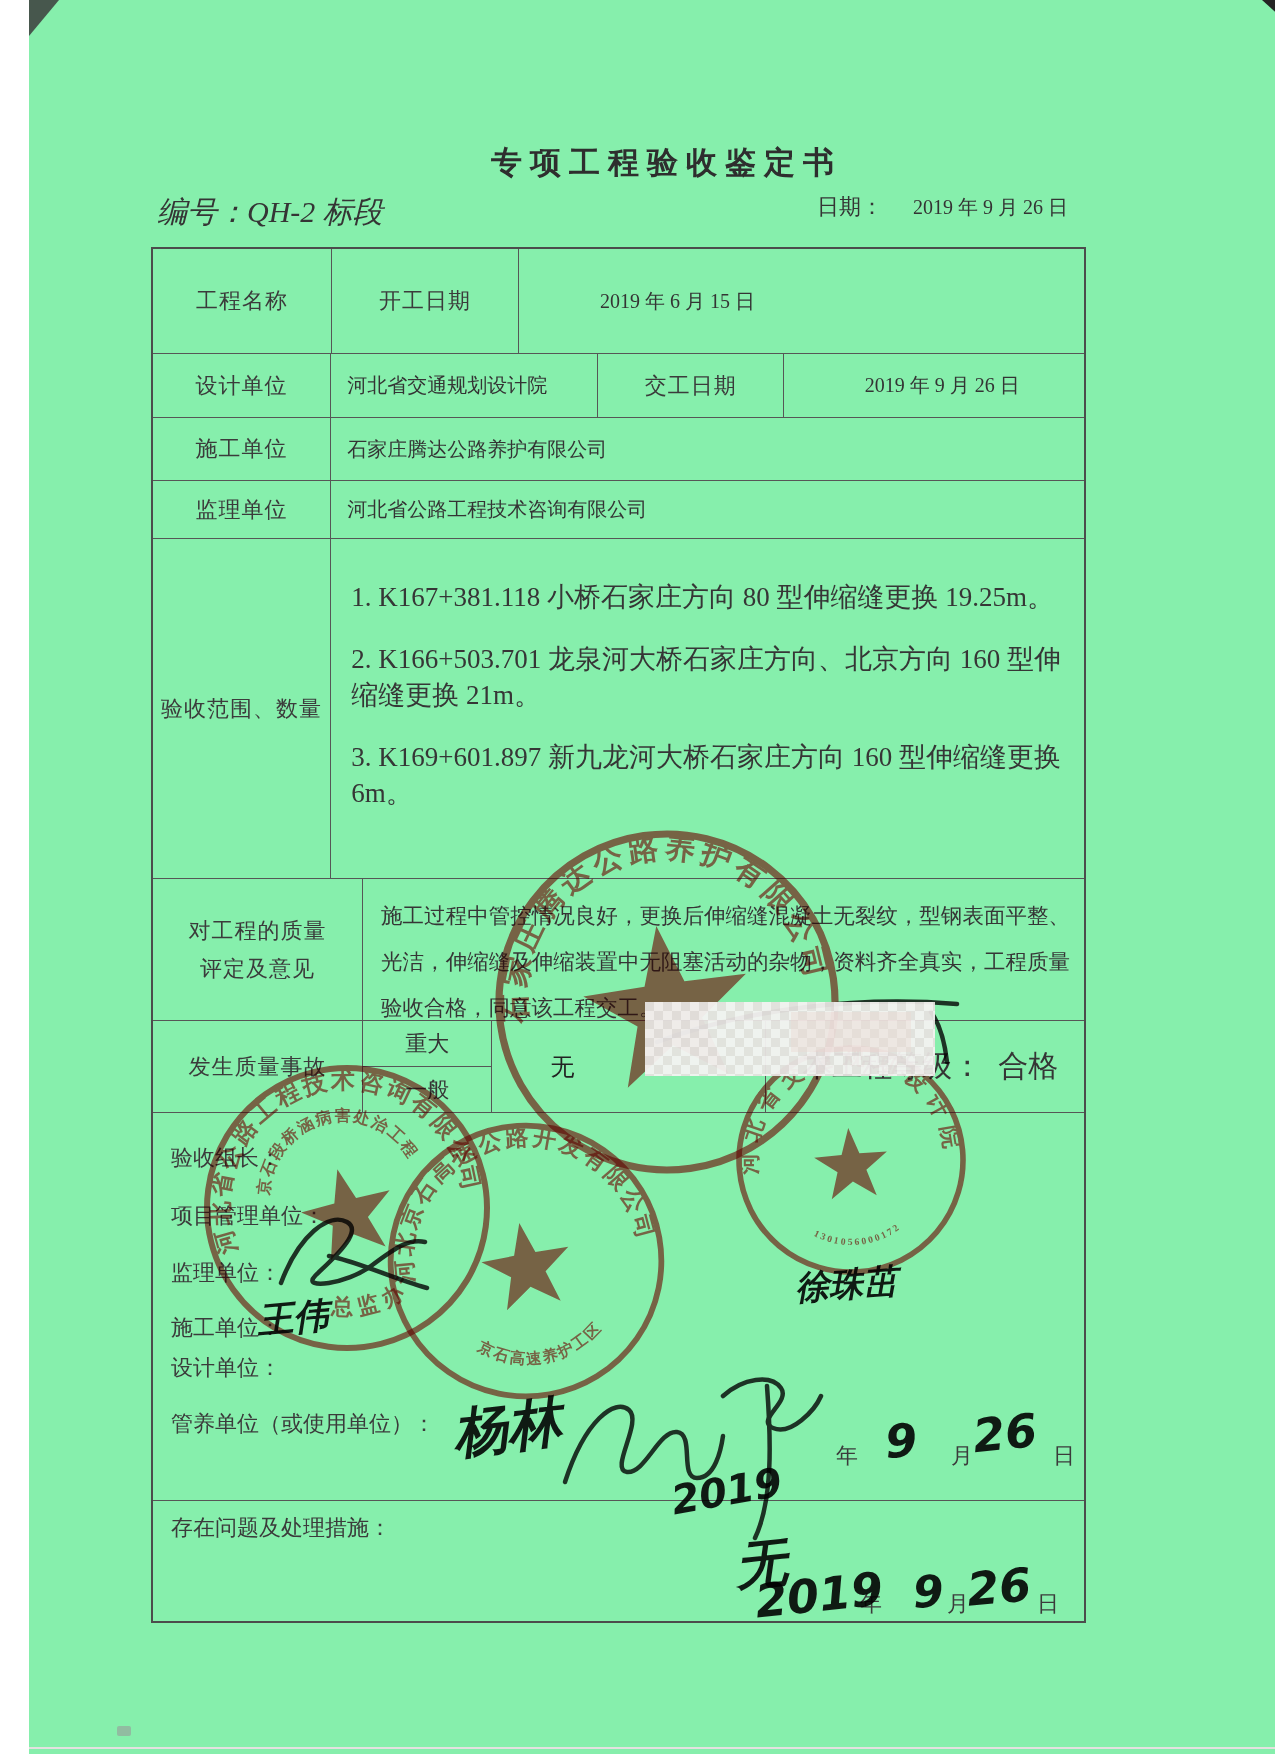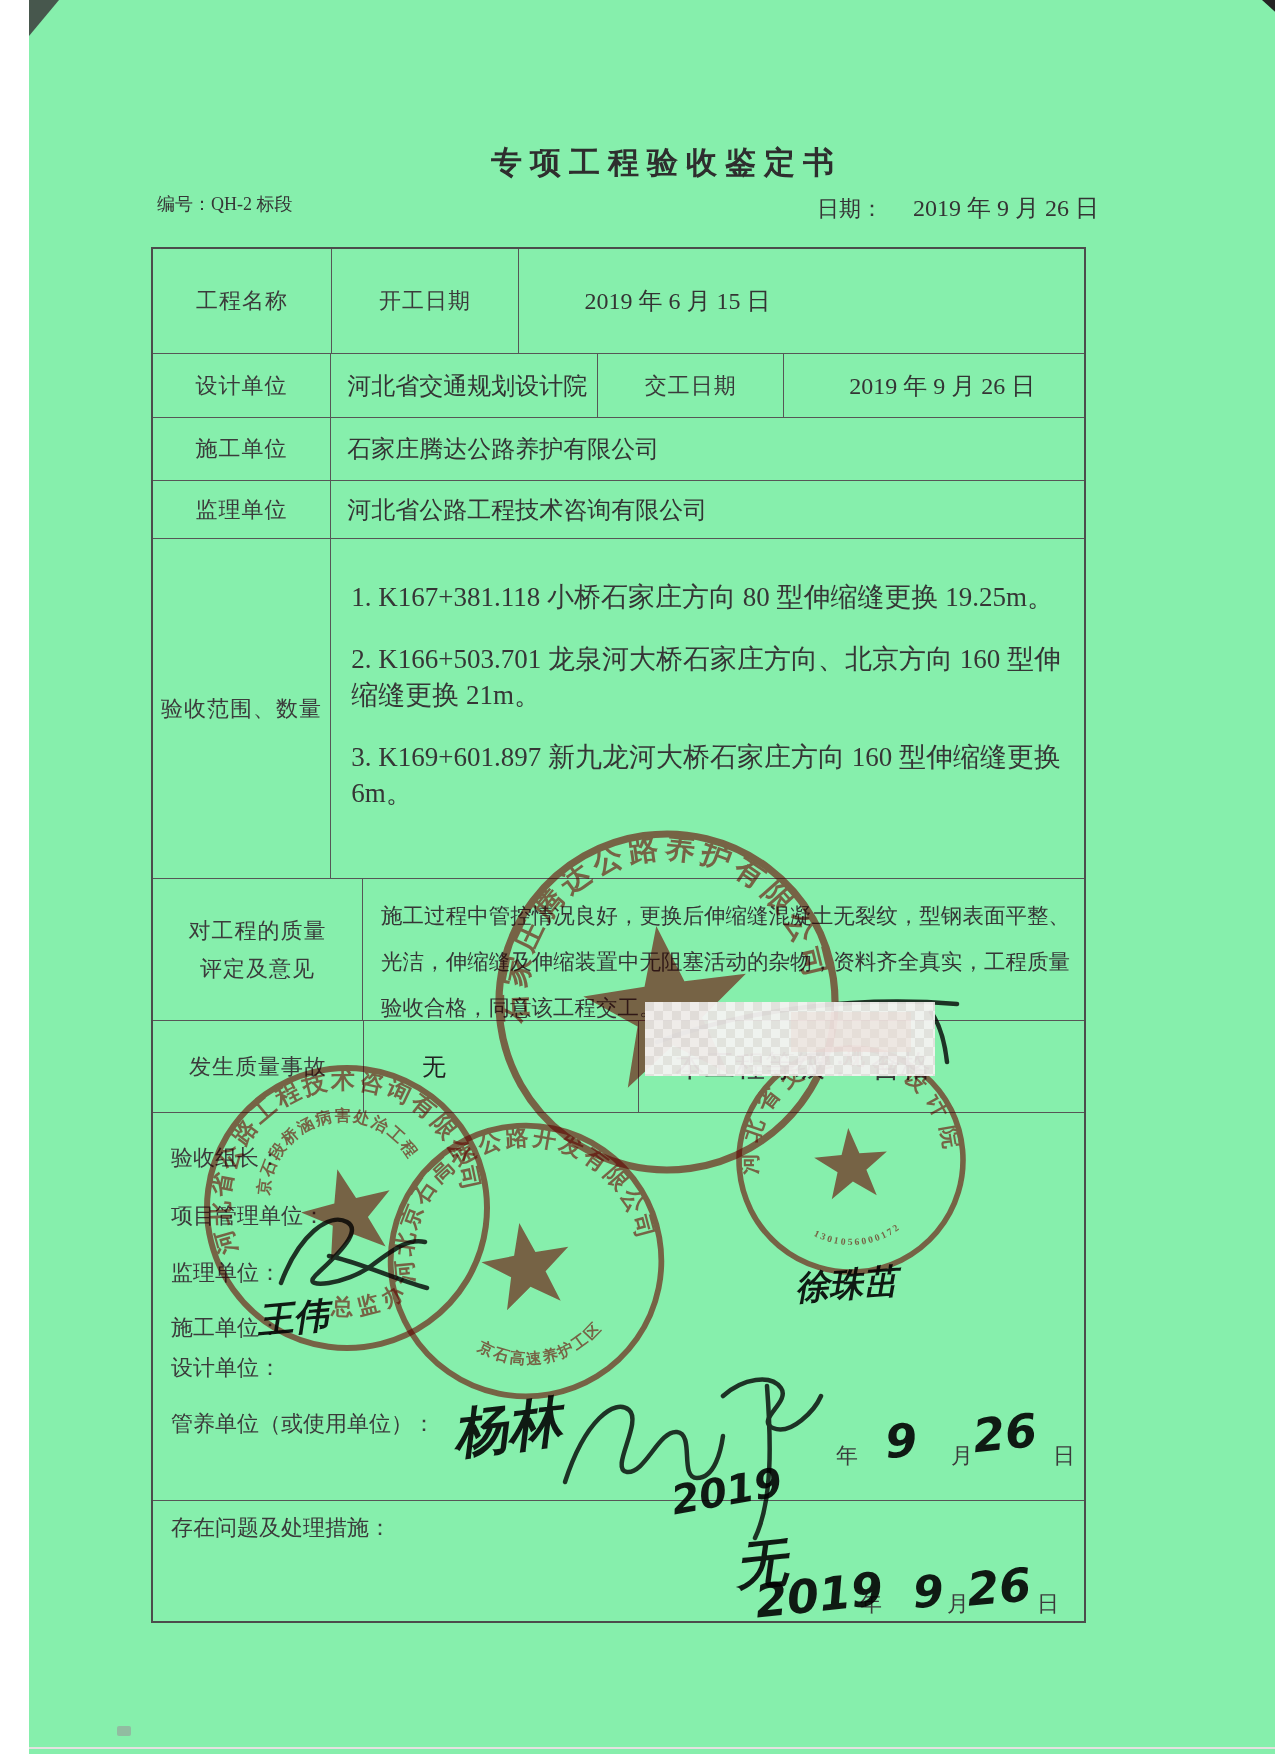--- a/index.html
+++ b/index.html
@@ -9,31 +9,31 @@
   .corner-tl{position:absolute;left:0;top:0;width:30px;height:36px;background:#3c3c3c;
              clip-path:polygon(0 0,100% 0,0 100%);opacity:.85;}
   .corner-tr{position:absolute;right:0;top:0;width:42px;height:38px;background:#242424;
              clip-path:polygon(0 0,100% 0,100% 100%);}
   .edge-right{position:absolute;right:10px;top:0;width:2px;height:100%;background:#d6d4d2;}
   .edge-bottom{position:absolute;left:0;bottom:5px;width:100%;height:2px;background:#e3e1df;}
   .mark-bl{position:absolute;left:88px;top:1726px;width:14px;height:10px;background:#9a9a9a;opacity:.6;border-radius:2px;}
 
   .title{position:absolute;left:0;top:142px;width:100%;text-align:center;font-size:31px;
          font-weight:bold;letter-spacing:8px;color:#2e2e2e;}
-  .doc-number{position:absolute;left:128px;top:192px;font-size:18px;}
+  .doc-number{position:absolute;left:128px;top:192px;font-size:30px;font-style:italic;}
   .doc-date{position:absolute;left:788px;top:192px;font-size:22px;}
   .doc-date .val{margin-left:14px;}
 
   .form{position:absolute;left:122px;top:247px;width:935px;border:2px solid #4c4c4c;box-sizing:border-box;background:transparent;}
   .r{display:flex;border-top:1px solid #565656;box-sizing:border-box;}
   .r:first-child{border-top:none;}
   .c{box-sizing:border-box;border-left:1px solid #565656;display:flex;align-items:center;}
   .c:first-child{border-left:none;}
   .lab{justify-content:center;text-align:center;font-size:22px;letter-spacing:1px;color:#3b3b3b;}
-  .val{padding-left:16px;font-size:24px;color:#343434;}
+  .val{padding-left:16px;font-size:20px;color:#343434;}
   .center{justify-content:center;padding-left:16px;}
   .h1{height:104px}.h2{height:64px}.h3{height:63px}.h4{height:58px}
   .h5{height:340px}.h6{height:142px}.h7{height:92px}.h8{height:388px;position:relative;display:block;}
   .h9{height:121px;position:relative;display:block;}
   .wA{width:178px}.wB{width:268px}.wC{width:187px}.wD{width:302px}
   .wR{width:757px}.wA2{width:210px}.wS{width:130px}.wN{width:275px}.wG{width:320px}
 
   .scope-cell{display:block;padding:40px 10px 0 20px;}
   .scope-cell p{margin:0 0 26px 0;font-size:27px;color:#363636;}
   .quality-cell{display:block;padding:14px 14px 0 18px;font-size:21.5px;line-height:46px;
@@ -117,20 +117,24 @@
     <div class="r h6">
       <div class="c lab wA2 two-line">
         <span>对工程的质量</span>
         <span>评定及意见</span>
       </div>
       <div class="c quality-cell" style="width:725px">施工过程中管控情况良好，更换后伸缩缝混凝土无裂纹，型钢表面平整、光洁，伸缩缝及伸缩装置中无阻塞活动的杂物，资料齐全真实，工程质量验收合格，同意该工程交工。</div>
     </div>
 
     <div class="r h7">
       <div class="c lab wA2">发生质量事故</div>
+      <div class="c wS subsplit">
+        <div>重大</div>
+        <div>一般</div>
+      </div>
       <div class="c wN none-cell">无</div>
       <div class="c wG grade-cell">
         <span>本工程等级：</span>
         <span class="gv">合格</span>
       </div>
     </div>
 
     <div class="r h8">
       <span class="sig-label" style="top:30px">验收组长：</span>
       <span class="sig-label" style="top:88px">项目管理单位：</span>

